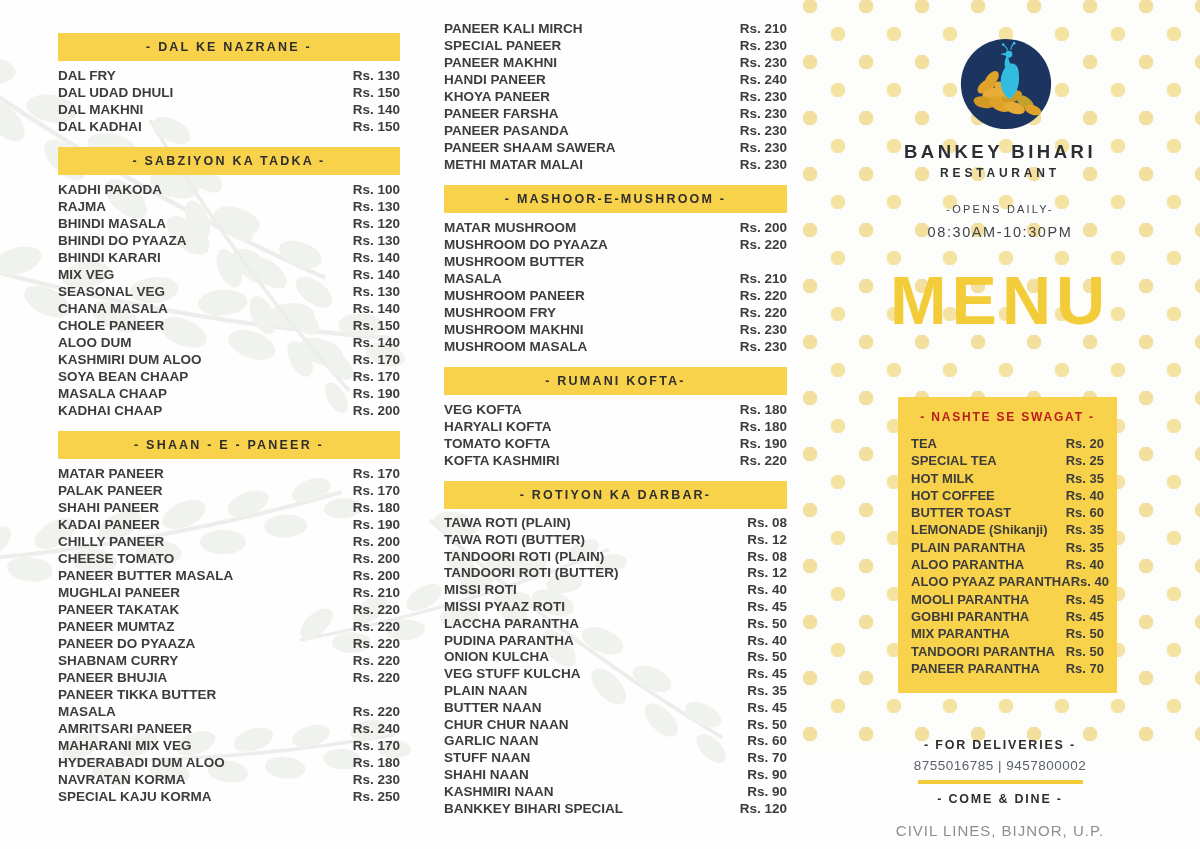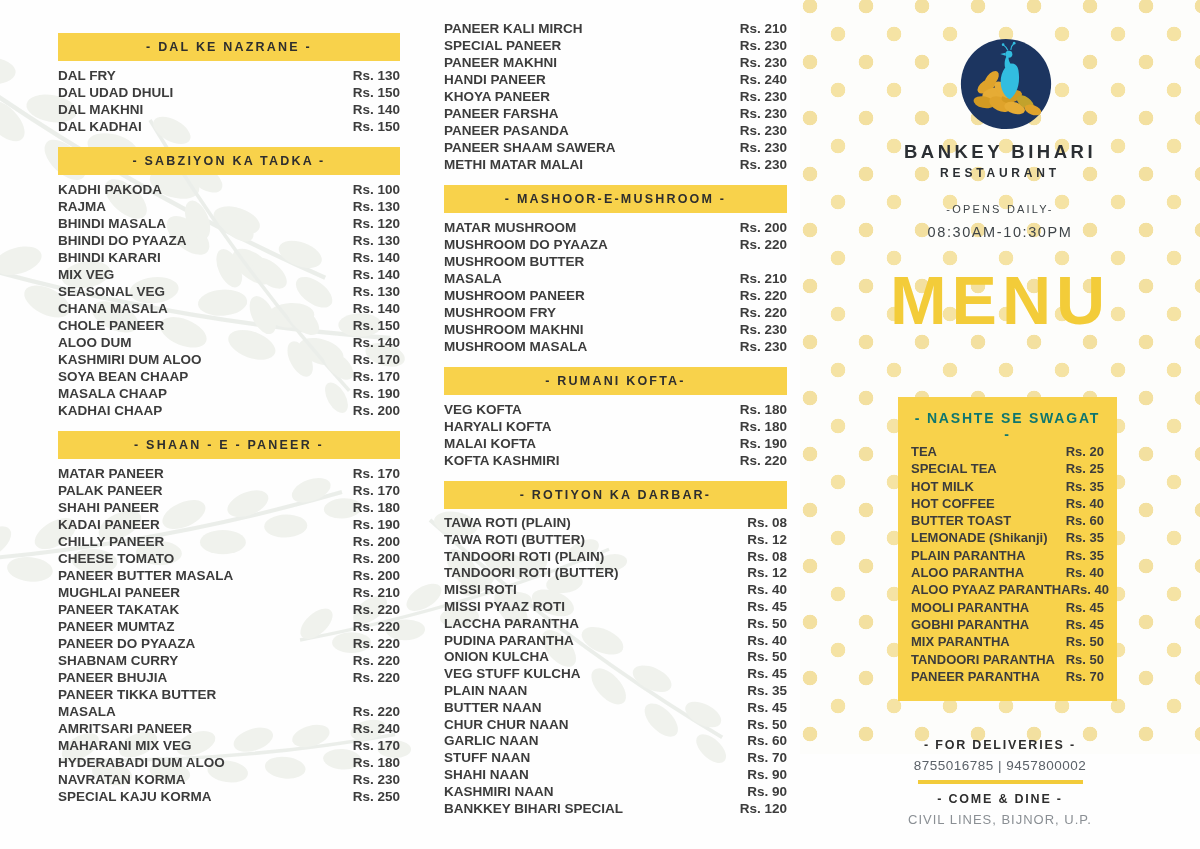--- a/index.html
+++ b/index.html
@@ -43,29 +43,29 @@
   }
   .panel > div { position:absolute; }
   .logo { left:158px; top:36px; width:96px; height:96px; }
   .brand   { top:141px; width:100%; text-align:center; font-size:18.5px; font-weight:bold; letter-spacing:3.5px; color:#2b2f33; }
   .brand-sub { top:166px; width:100%; text-align:center; font-size:12px; font-weight:bold; letter-spacing:3.8px; color:#2b2f33; }
   .opens { top:203px; width:100%; text-align:center; font-size:11px; letter-spacing:2.2px; font-weight:500; color:#3f4549; }
   .hours { top:224px; width:100%; text-align:center; font-size:14.5px; letter-spacing:1.6px; font-weight:500; color:#3f4549; }
   .menu-big { top:266px; width:100%; text-align:center; font-size:68px; line-height:1; font-weight:800; letter-spacing:5px; color:#F3CC39; }
 
   .bbox { left:98px; top:397px; width:219px; background:#F8D24B; padding:13px 13px 16px; }
-  .bbox-title { text-align:center; font-size:14px; font-weight:bold; letter-spacing:1.8px; color:#0f766e; margin-bottom:1px; }
+  .bbox-title { text-align:center; font-size:12px; font-weight:bold; letter-spacing:1.8px; color:#b91c1c; margin-bottom:11px; }
   .bbox .row { line-height:17.3px; font-size:13px; }
 
   .footer { top:738px; width:100%; text-align:center; }
   .f-del  { font-size:12.5px; font-weight:bold; letter-spacing:1.8px; color:#2e2e2e; }
   .f-ph   { font-size:13.5px; color:#5b6168; letter-spacing:.5px; margin-top:6px; }
   .f-line { width:165px; height:4px; background:#F2CB3A; margin:7px auto 8px; }
   .f-come { font-size:12.5px; font-weight:bold; letter-spacing:1.8px; color:#2e2e2e; }
-  .f-addr { font-size:13px; color:#8a8f94; letter-spacing:1px; margin-top:6px; }
+  .f-addr { font-size:15px; color:#8a8f94; letter-spacing:1px; margin-top:16px; }
 </style>
 </head>
 <body>
 
 <div class="page">
 
   <svg class="leafbg" width="800" height="849" viewBox="0 0 800 849">
     <defs>
       <g id="branch">
         <path d="M0,0 Q140,18 280,8" stroke="#e2e7e0" stroke-width="3" fill="none"></path>
@@ -405,21 +405,21 @@
             <span class="nm">VEG KOFTA</span>
             <span class="pr">Rs. 180</span>
           </div>
 
           <div class="row">
             <span class="nm">HARYALI KOFTA</span>
             <span class="pr">Rs. 180</span>
           </div>
 
           <div class="row">
-            <span class="nm">MALAI KOFTA</span>
+            <span class="nm">TOMATO KOFTA</span>
             <span class="pr">Rs. 190</span>
           </div>
 
           <div class="row">
             <span class="nm">KOFTA KASHMIRI</span>
             <span class="pr">Rs. 220</span>
           </div>
         </div>
     </div>
     <div class="sec">

